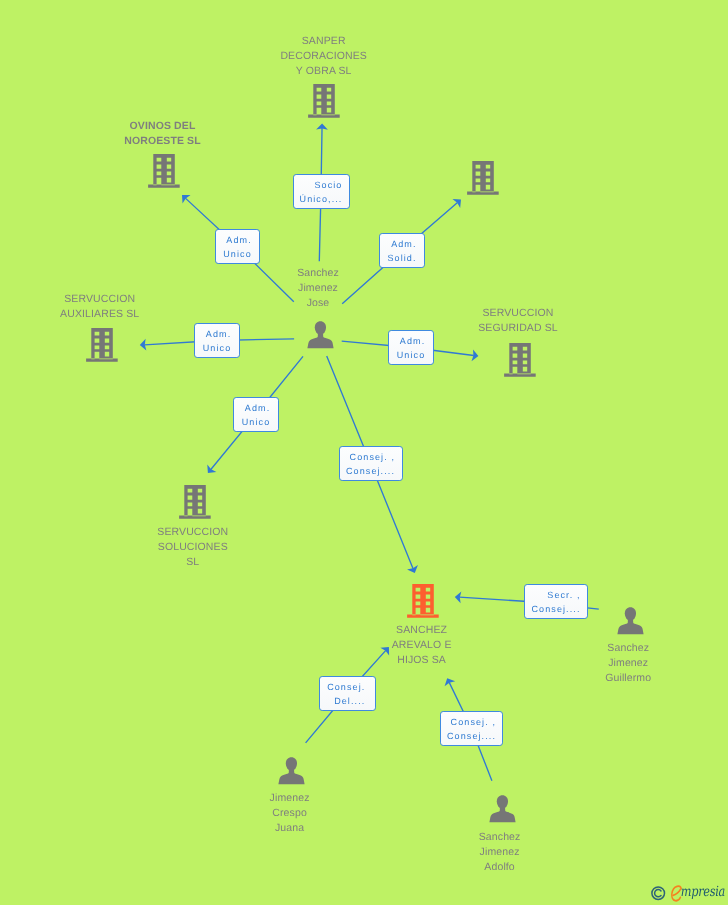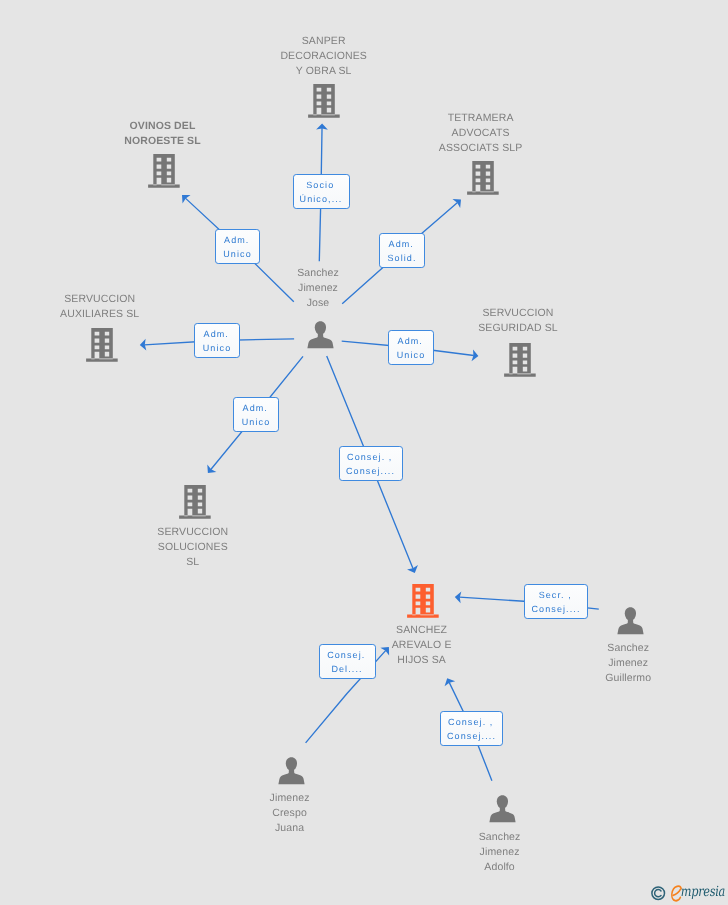--- a/index.html
+++ b/index.html
@@ -1,37 +1,37 @@
 <!DOCTYPE html>
 <html><head>
 <meta charset="utf-8">
 <title>Empresia network</title>
 <style>
   html,body{margin:0;padding:0;background:#fff;}
   body{width:728px;height:905px;font-family:"Liberation Sans",sans-serif;overflow:hidden;
        -webkit-font-smoothing:antialiased;text-rendering:geometricPrecision;}
-  #stage{position:relative;width:728px;height:905px;background:#e5e5e5;
+  #stage{position:relative;width:728px;height:905px;background:#bef264;
          -webkit-font-smoothing:antialiased;}
   .caption,.elabel,#watermark{-webkit-font-smoothing:antialiased;
          transform-style:preserve-3d;backface-visibility:hidden;}
   #edge-layer{position:absolute;left:0;top:0;width:728px;height:905px;}
   .node{position:absolute;}
   .node .ico{display:block;}
   .caption{
     position:absolute;transform:translateX(-50%);
     white-space:pre;text-align:center;color:#7f7f7f;
     font-size:10.5px;line-height:15px;letter-spacing:0.12px;
   }
   .elabel{
     position:absolute;box-sizing:border-box;
     border:1.4px solid #3f8ae0;border-radius:3.2px;
     background:linear-gradient(180deg,#fcfdfe 0%,#f6f8fa 100%);
     color:#2e7ad1;font-size:9px;line-height:14.5px;letter-spacing:1.1px;
     display:flex;align-items:center;justify-content:center;
-    text-align:center;white-space:pre;text-indent:-1.5px;padding-top:1.5px;
+    text-align:right;white-space:pre;text-indent:-1.5px;padding-top:1.5px;
   }
   #watermark{position:absolute;white-space:nowrap;}
   #watermark .cr{position:absolute;left:0;top:0;}
   #watermark .brand{position:absolute;left:20px;top:-3px;white-space:nowrap;
      transform:scaleX(0.81);transform-origin:left center;}
 </style>
 </head>
 <body>
 
 <div id="stage">
@@ -82,23 +82,20 @@
 NOROESTE SL</div>
     <div class="node" style="left: 467px; top: 159.1px; width: 32px; height: 36px;">
       <svg class="ico" width="32" height="36" viewBox="0 0 32 36">
     <path fill="#767676" fill-rule="evenodd" d="M5.3 1.9 H26.8 V33.2 H5.3 Z M0.1 32.4 H31.7 V35.7 H0.1 Z
       M8.6 5.8 H13.3 V9.6 H8.6 Z   M18.8 5.8 H23.2 V9.6 H18.8 Z
       M8.6 12.6 H13.3 V16.8 H8.6 Z M18.8 12.6 H23.2 V16.8 H18.8 Z
       M8.6 19.5 H13.3 V23.3 H8.6 Z M18.8 19.5 H23.2 V23.3 H18.8 Z
       M8.6 25.8 H13.3 V33.2 H8.6 Z M18.8 25.8 H23.2 V30.5 H18.8 Z"></path>
   </svg>
     </div>
-    <div class="caption" style="left: 480.6px; top: 110.7px;">TETRAMERA
-ADVOCATS
-ASSOCIATS SLP</div>
     <div class="node" style="left: 85.9px; top: 325.5px; width: 32px; height: 36px;">
       <svg class="ico" width="32" height="36" viewBox="0 0 32 36">
     <path fill="#767676" fill-rule="evenodd" d="M5.3 1.9 H26.8 V33.2 H5.3 Z M0.1 32.4 H31.7 V35.7 H0.1 Z
       M8.6 5.8 H13.3 V9.6 H8.6 Z   M18.8 5.8 H23.2 V9.6 H18.8 Z
       M8.6 12.6 H13.3 V16.8 H8.6 Z M18.8 12.6 H23.2 V16.8 H18.8 Z
       M8.6 19.5 H13.3 V23.3 H8.6 Z M18.8 19.5 H23.2 V23.3 H18.8 Z
       M8.6 25.8 H13.3 V33.2 H8.6 Z M18.8 25.8 H23.2 V30.5 H18.8 Z"></path>
   </svg>
     </div>
     <div class="caption" style="left: 99.7px; top: 292.2px;">SERVUCCION
@@ -251,21 +248,21 @@
     <div class="elabel" style="left: 194px; top: 323px; width: 46px; height: 35px;">Adm.
 Unico</div>
     <div class="elabel" style="left: 388px; top: 330px; width: 46px; height: 35px;">Adm.
 Unico</div>
     <div class="elabel" style="left: 233px; top: 397px; width: 46px; height: 35px;">Adm.
 Unico</div>
     <div class="elabel" style="left: 338.5px; top: 446px; width: 64px; height: 35px;">Consej. ,
 Consej....</div>
     <div class="elabel" style="left: 524px; top: 584px; width: 64px; height: 35px;">Secr. ,
 Consej....</div>
-    <div class="elabel" style="left: 318.5px; top: 644px; width: 57px; height: 35px;">Consej.
+    <div class="elabel" style="left: 318.5px; top: 676px; width: 57px; height: 35px;">Consej.
 Del....</div>
     <div class="elabel" style="left: 440px; top: 711px; width: 63px; height: 35px;">Consej. ,
 Consej....</div>
     <div id="watermark" style="left: 651px; top: 886px;">
       <svg class="cr" width="15" height="15" viewBox="0 0 15 15">
    <circle cx="7.2" cy="7.2" r="6.3" fill="none" stroke="#2e6378" stroke-width="1.5"></circle>
    <path d="M10 4.9 A3.6 3.6 0 1 0 10 9.5" fill="none" stroke="#2e6378" stroke-width="1.5" stroke-linecap="round"></path>
  </svg>
  <span class="brand"><span aria-hidden="true" style="display:inline-block;width:12.2px;height:17px;vertical-align:-5.5px;">
    <svg width="14" height="17" viewBox="0 0 14 17">

